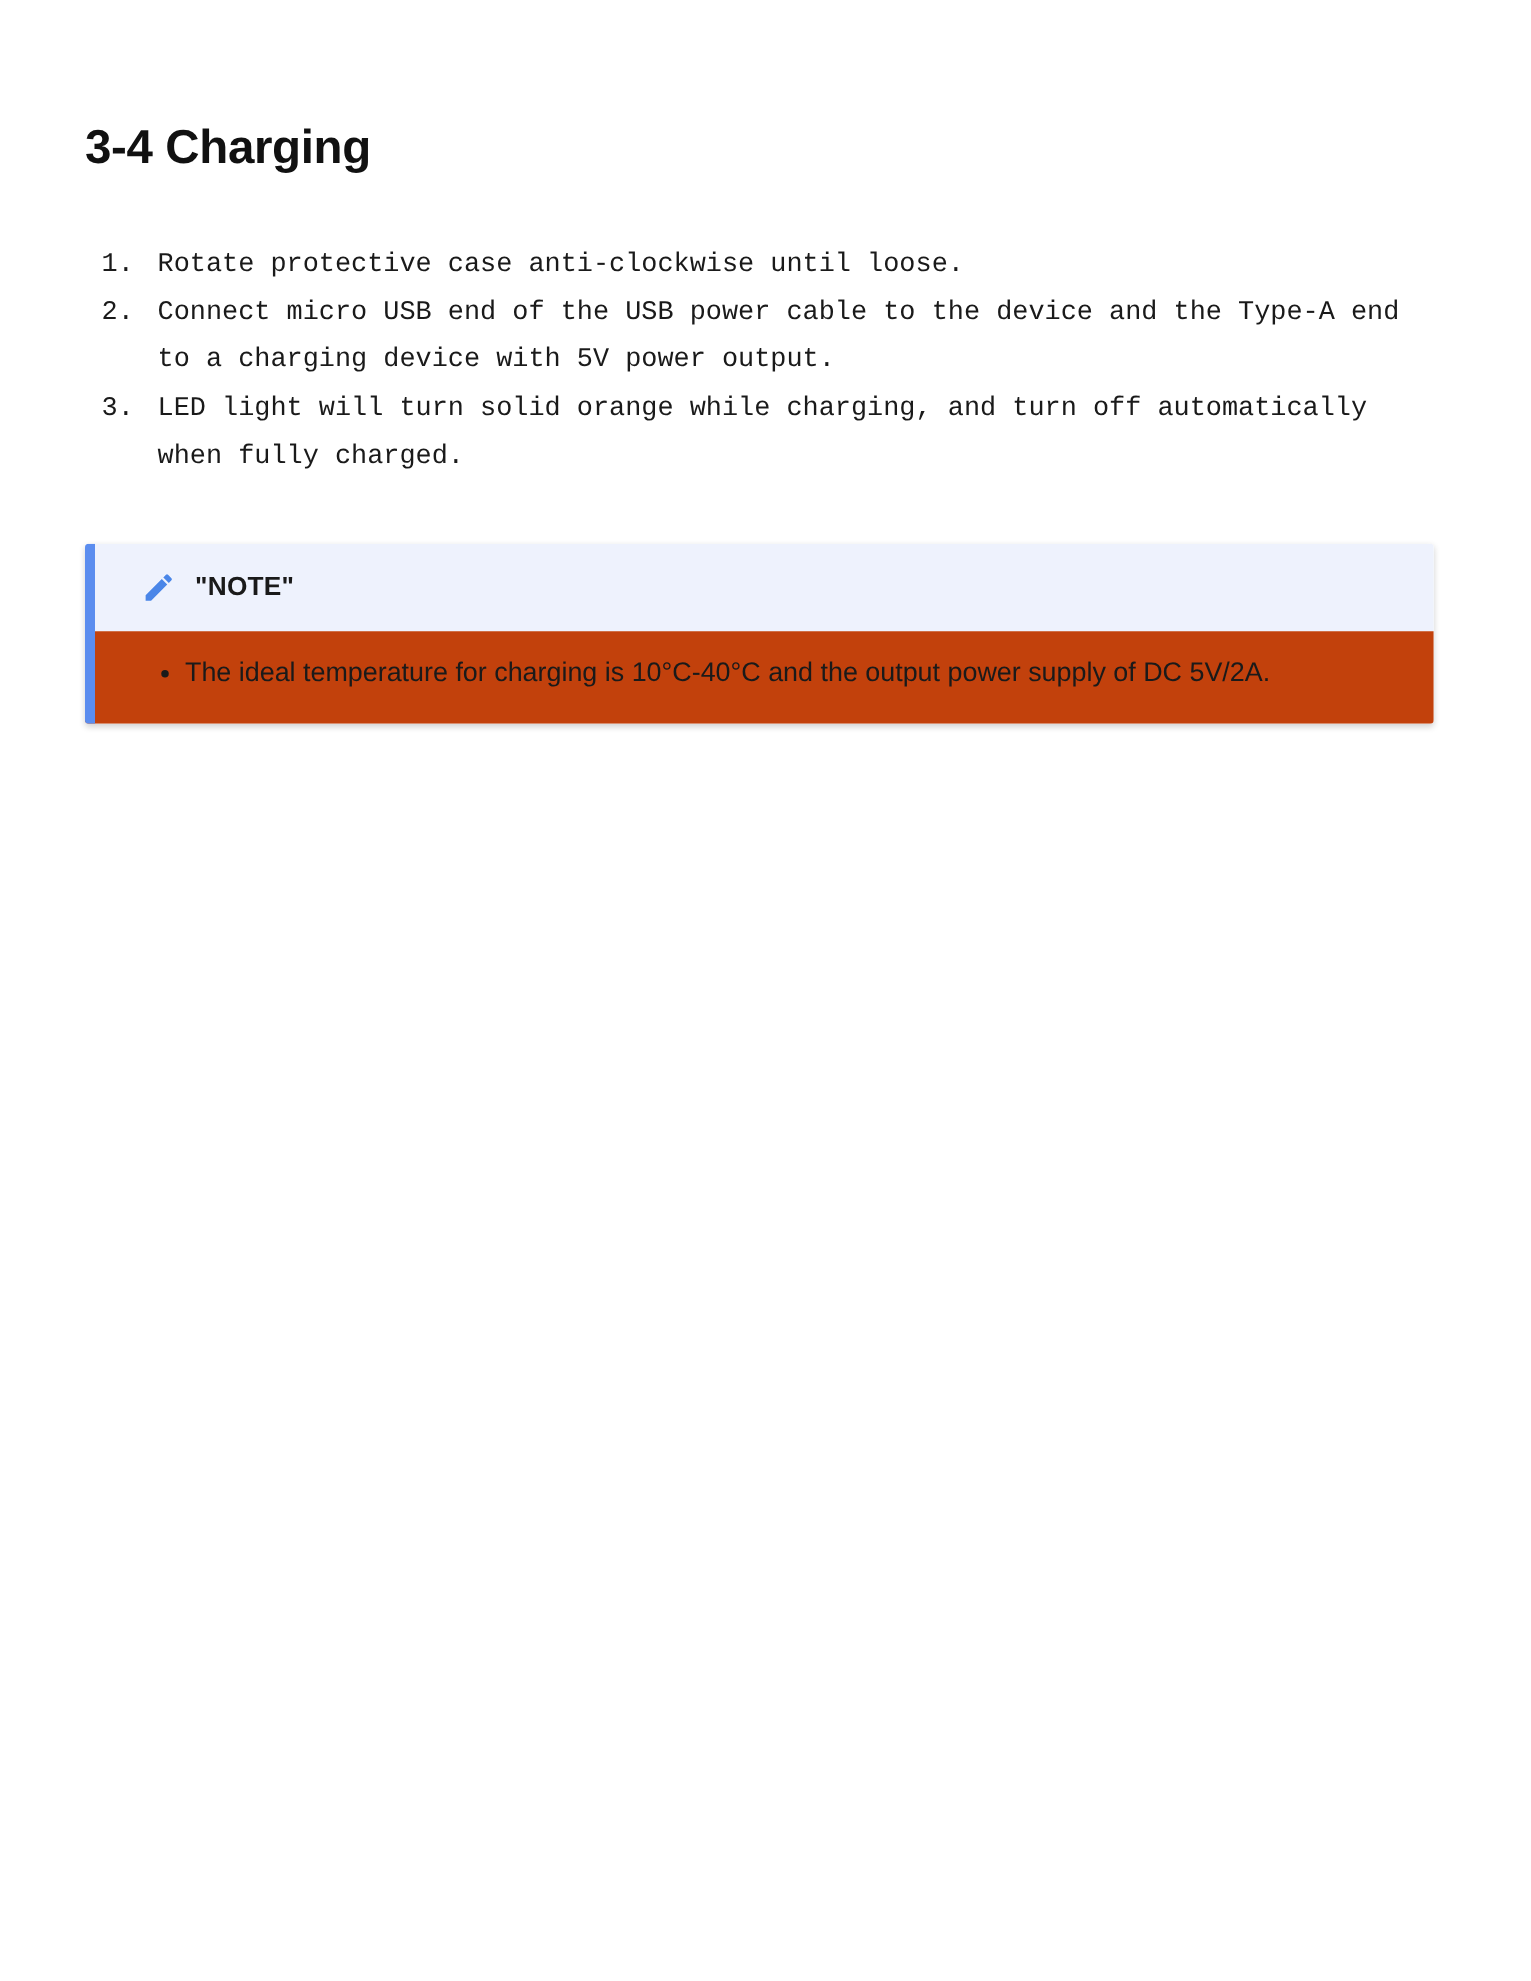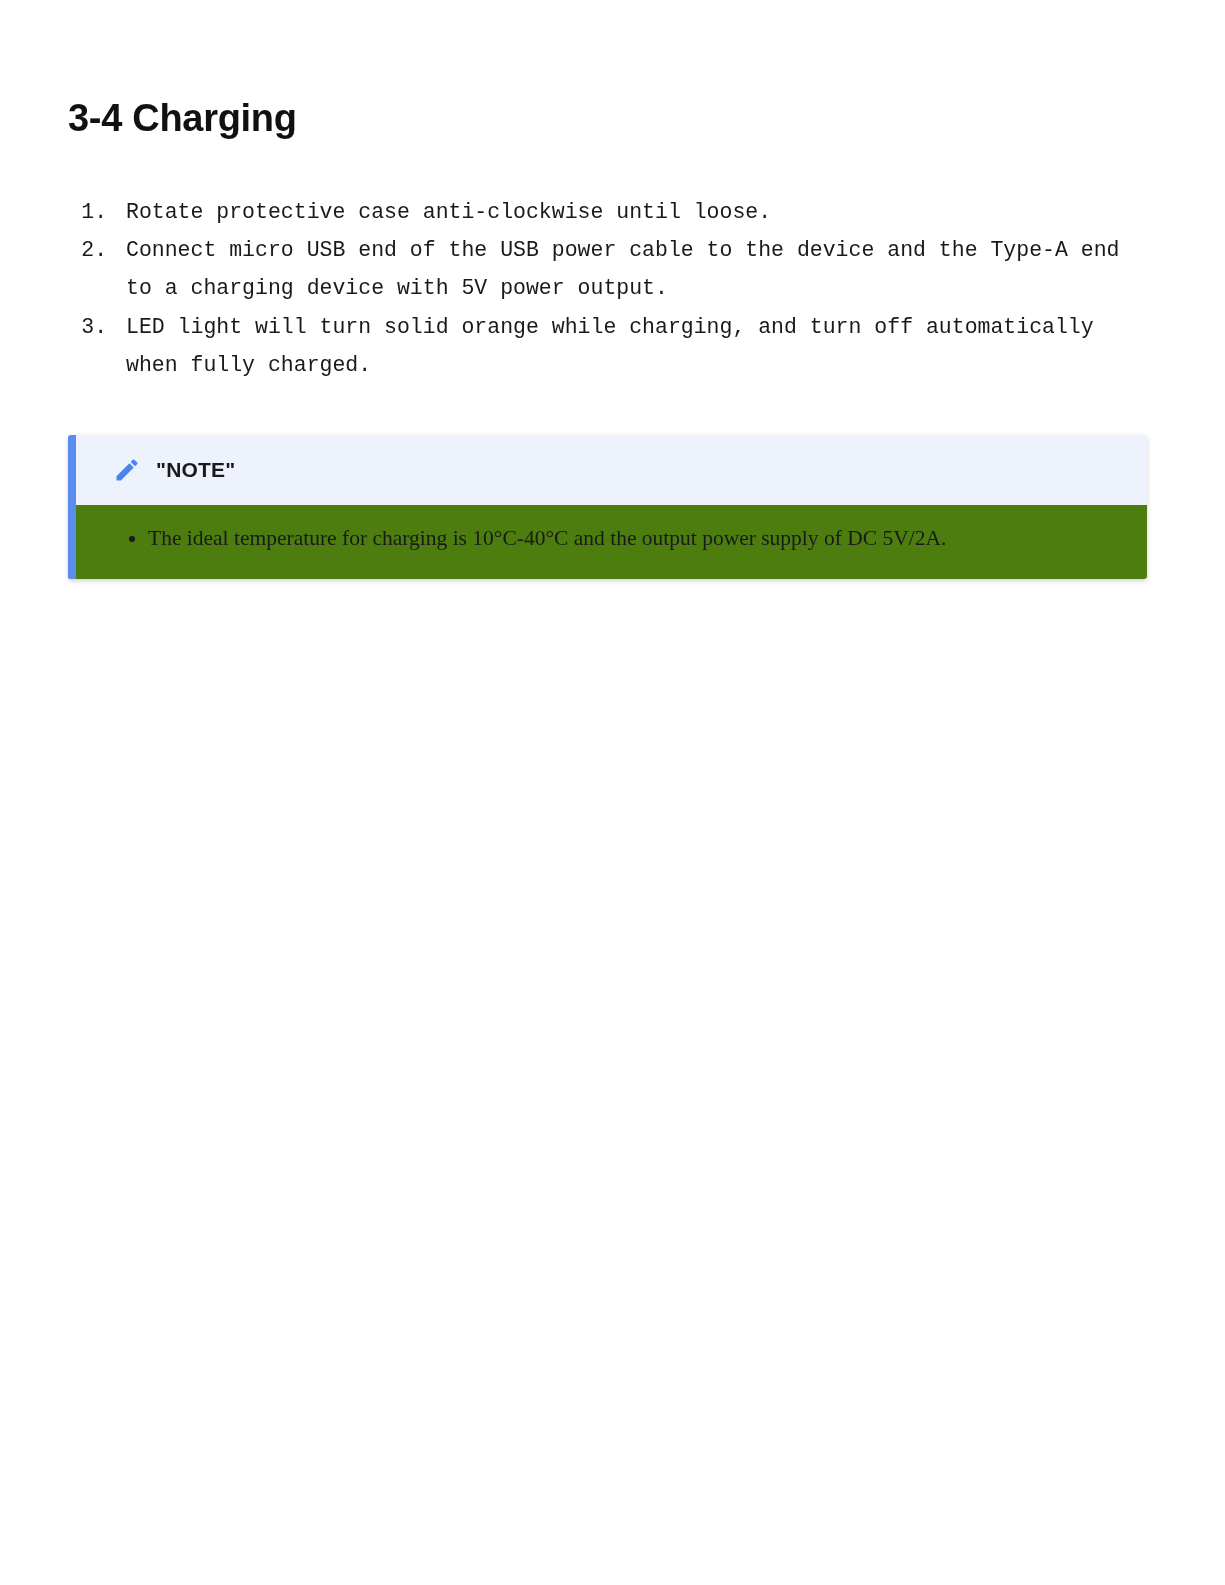--- a/index.html
+++ b/index.html
@@ -83,23 +83,22 @@
   .note-icon svg {
     display: block;
   }
   .note-title {
     font-size: 21px;
     font-weight: bold;
     color: #1a1a1a;
     letter-spacing: 0.2px;
   }
   .note-body {
-    background: #4d7c0f;
+    background: #c2410c;
     padding: 16px 30px 24px 44px;
-    font-family: Liberation Serif, serif;
   }
   .note-list {
     margin: 0;
     padding-left: 36px;
     list-style-type: disc;
   }
   .note-list li {
     font-size: 21.5px;
     line-height: 1.6;
     color: #1a1a1a;

